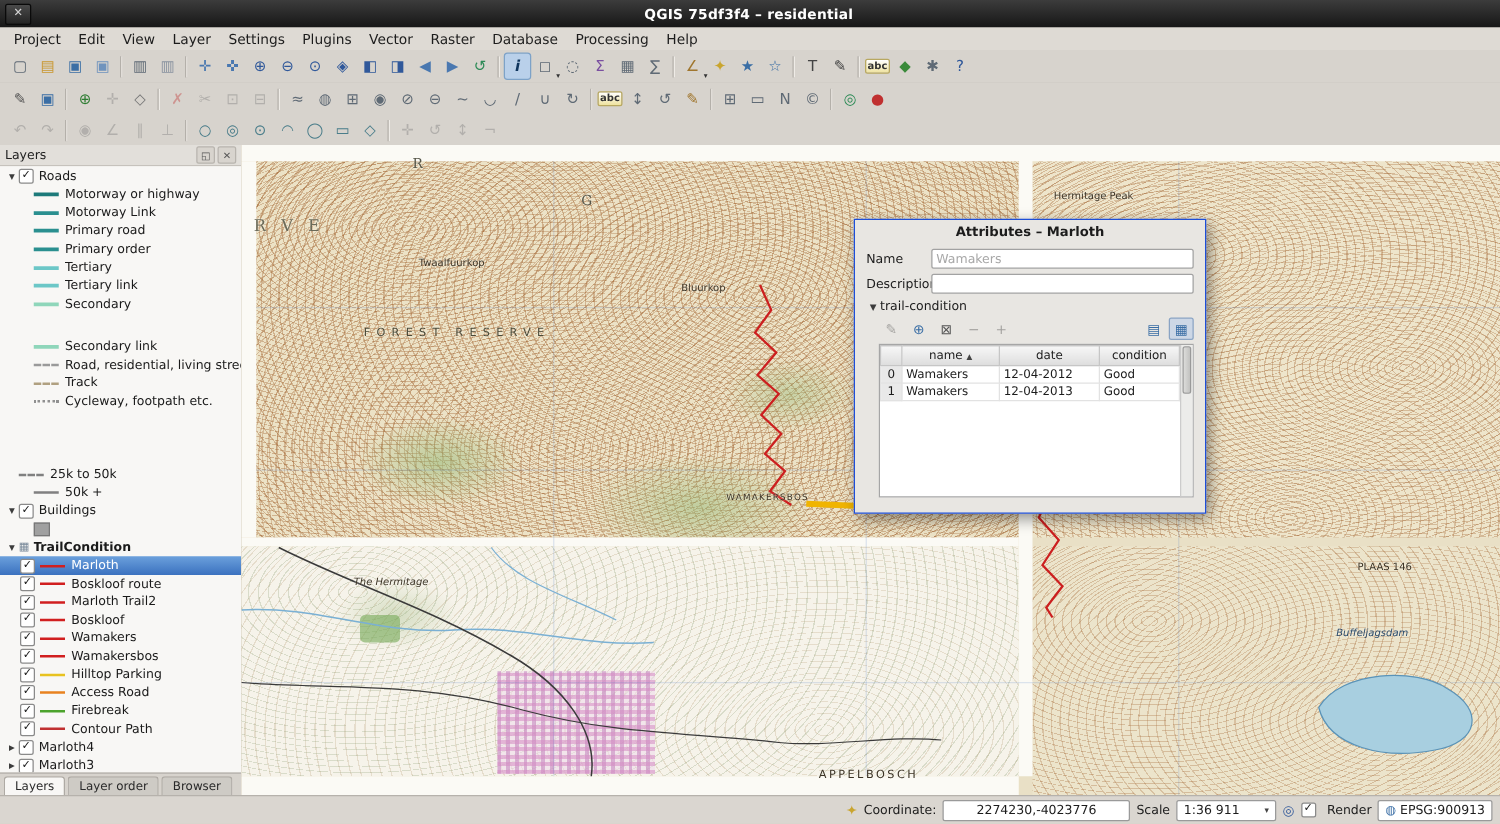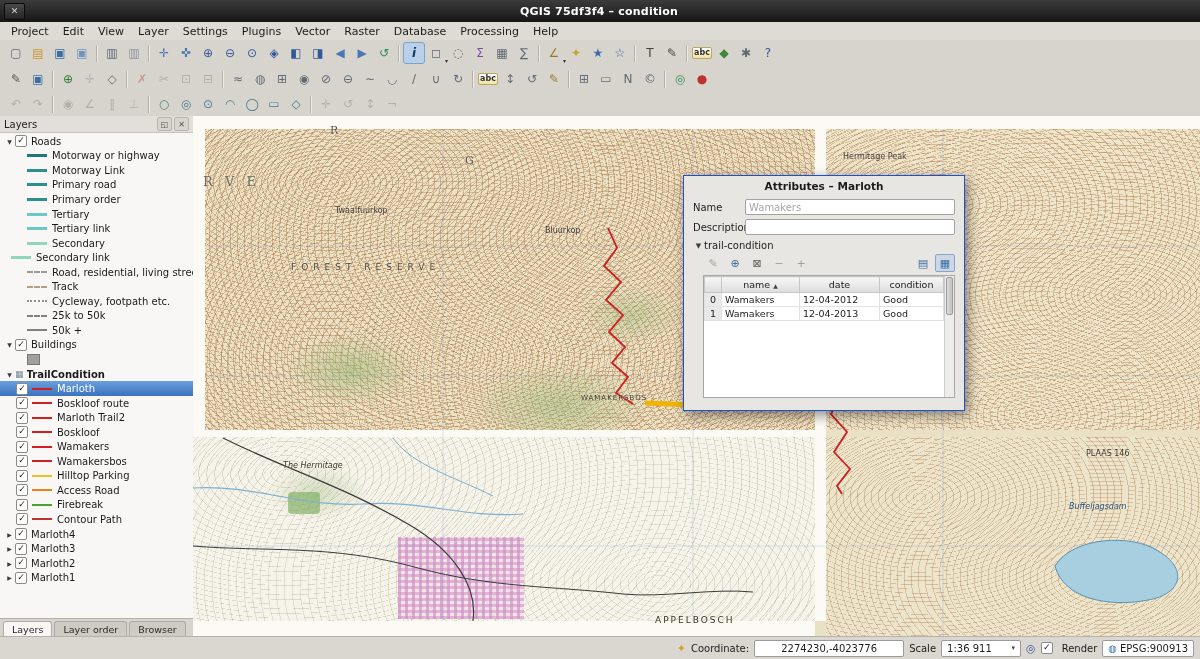--- a/index.html
+++ b/index.html
@@ -158,21 +158,21 @@
   .sb-icon{font-size:11px;}
   .sb-dd{font-size:7px;color:#444;}
 </style>
 </head>
 <body>
 
 <div class="app">
 
   <div class="titlebar">
     <div class="win-close">✕</div>
-    <div class="title-text">QGIS 75df3f4 – condition</div>
+    <div class="title-text">QGIS 75df3f4 – residential</div>
     <div class="title-spacer"></div>
   </div>
 
   <div class="menubar" id="menubar">
       <span class="menu-item">Project</span>
       <span class="menu-item">Edit</span>
       <span class="menu-item">View</span>
       <span class="menu-item">Layer</span>
       <span class="menu-item">Settings</span>
       <span class="menu-item">Plugins</span>
@@ -490,41 +490,41 @@
         <div class="tree-row" style="padding-left: 16px;">
           <span class="arrow"></span>
           <span class="swatch-line" style="border-top: 3px solid rgb(108, 199, 199);"></span>
           <span class="tree-label">Tertiary link</span>
         </div>
         <div class="tree-row" style="padding-left: 16px;">
           <span class="arrow"></span>
           <span class="swatch-line" style="border-top: 3px solid rgb(143, 214, 186);"></span>
           <span class="tree-label">Secondary</span>
         </div>
-        <div class="tree-row" style="">
+        <div class="tree-row" style="padding-left: 16px; margin-top: 20px;">
           <span class="arrow"></span>
           <span class="swatch-line" style="border-top: 3px solid rgb(143, 214, 186);"></span>
           <span class="tree-label">Secondary link</span>
         </div>
         <div class="tree-row" style="padding-left: 16px;">
           <span class="arrow"></span>
           <span class="swatch-line" style="border-top: 2px dashed rgb(154, 154, 154);"></span>
           <span class="tree-label">Road, residential, living street, etc.</span>
         </div>
         <div class="tree-row" style="padding-left: 16px;">
           <span class="arrow"></span>
           <span class="swatch-line" style="border-top: 2px dashed rgb(176, 160, 128);"></span>
           <span class="tree-label">Track</span>
         </div>
         <div class="tree-row" style="padding-left: 16px;">
           <span class="arrow"></span>
           <span class="swatch-line" style="border-top: 2px dotted rgb(144, 144, 144);"></span>
           <span class="tree-label">Cycleway, footpath etc.</span>
         </div>
-        <div class="tree-row" style="padding-left: 16px;">
+        <div class="tree-row" style="padding-left: 4px; margin-top: 44px;">
           <span class="arrow"></span>
           <span class="swatch-line" style="border-top: 2px dashed rgb(128, 128, 128);"></span>
           <span class="tree-label">25k to 50k</span>
         </div>
         <div class="tree-row" style="padding-left: 16px;">
           <span class="arrow"></span>
           <span class="swatch-line" style="border-top: 2px solid rgb(128, 128, 128);"></span>
           <span class="tree-label">50k +</span>
         </div>
         <div class="tree-row" style="padding-left: 4px;">

